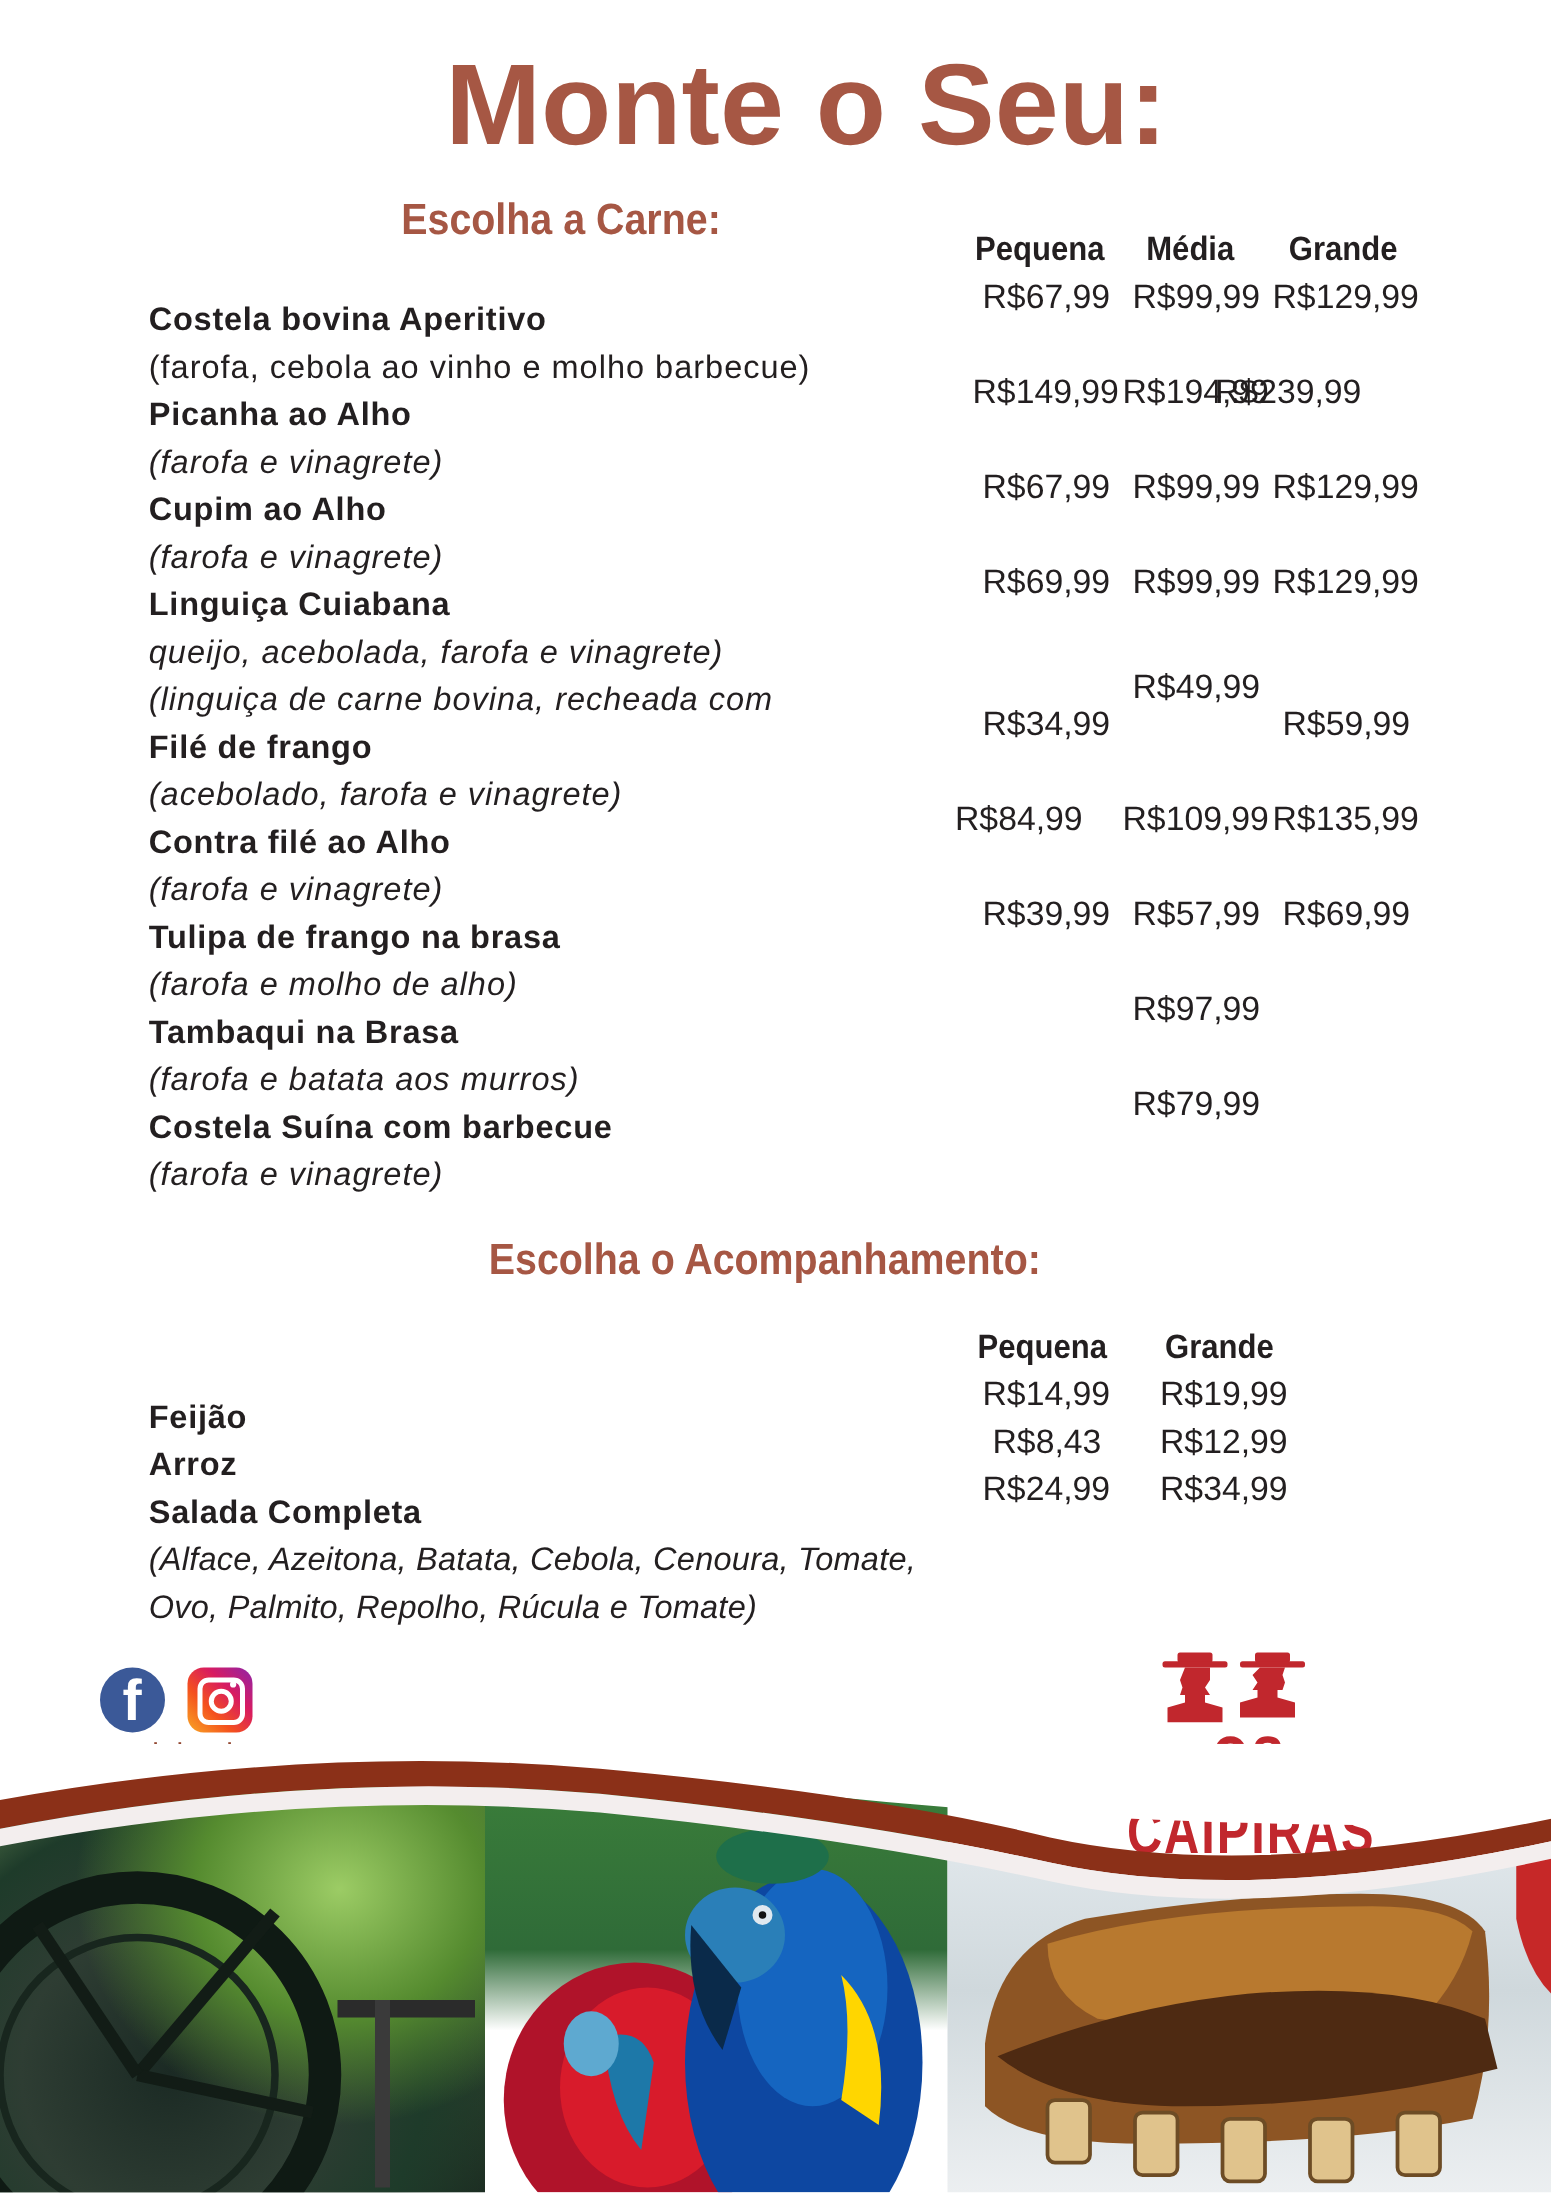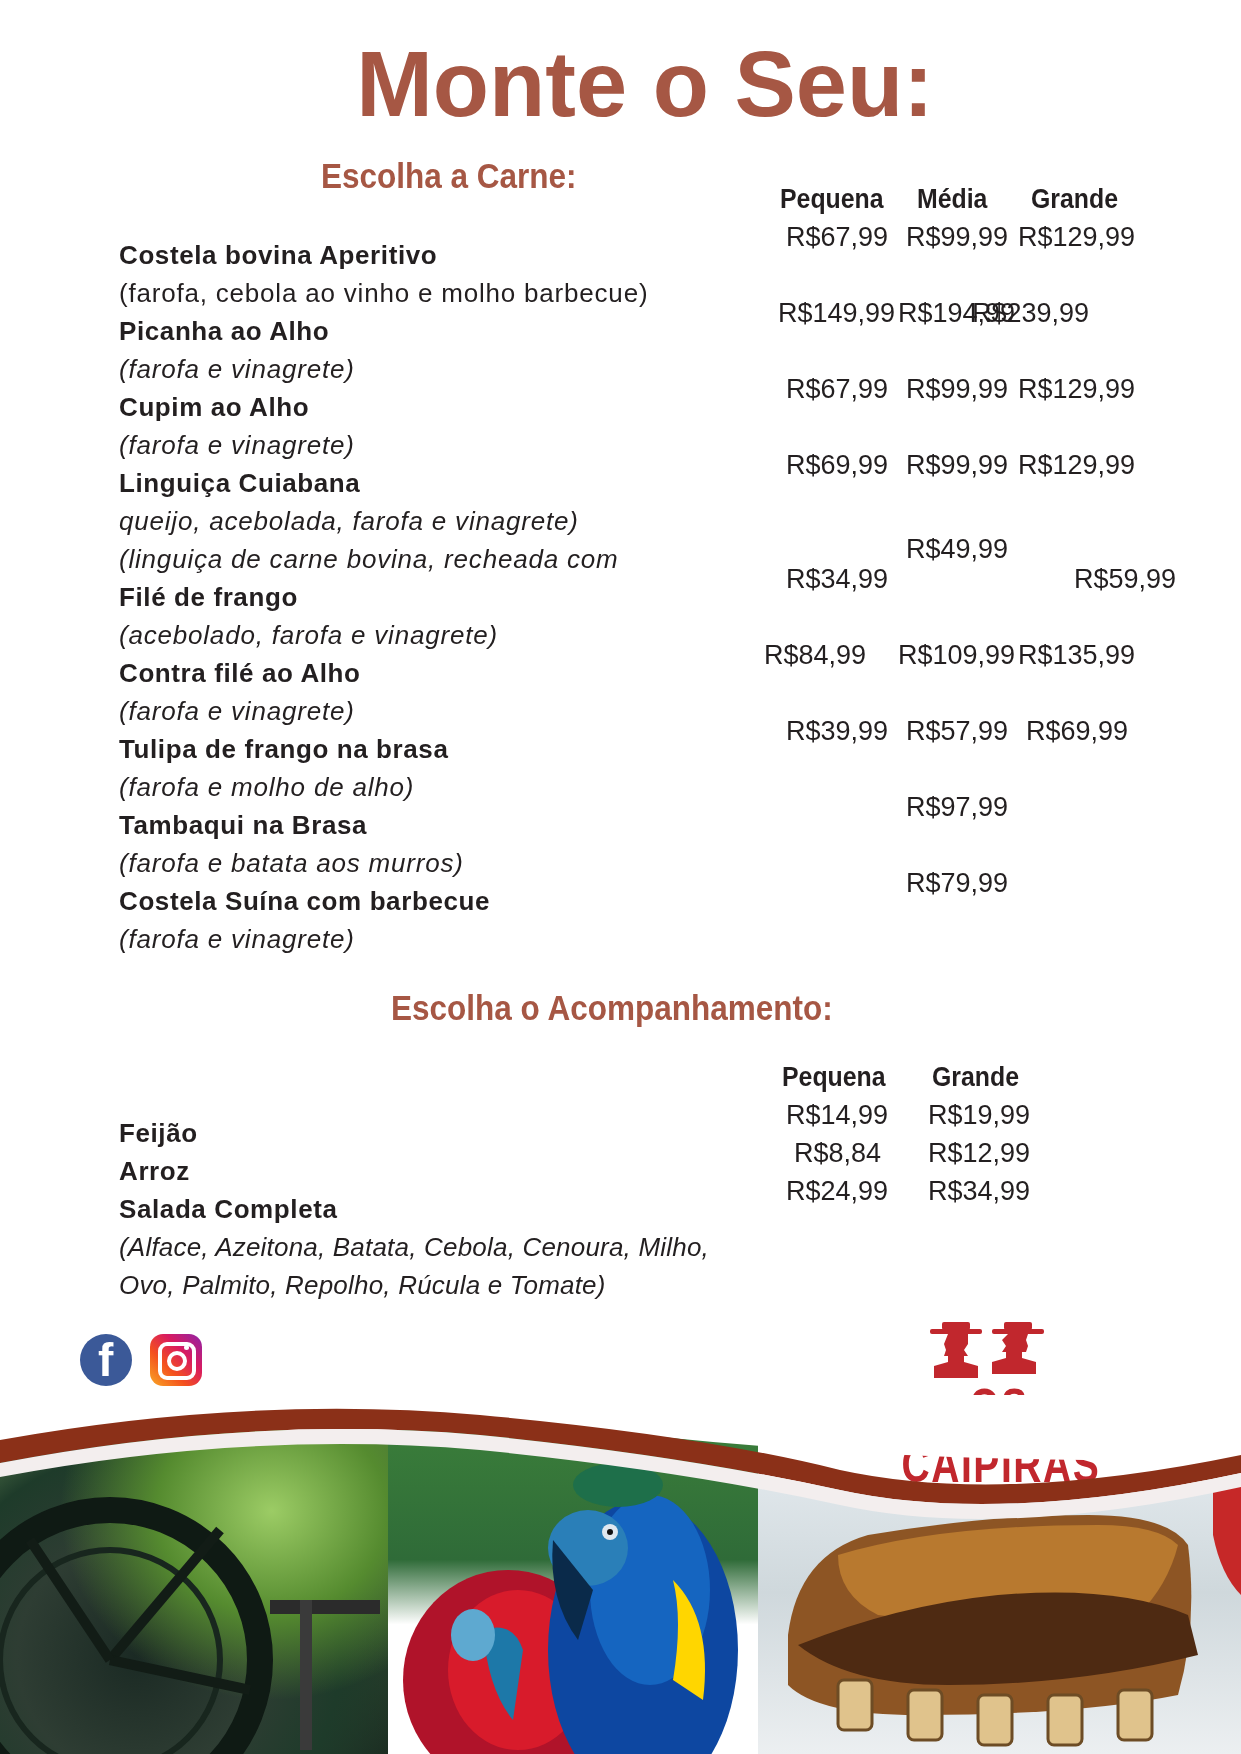--- a/index.html
+++ b/index.html
@@ -72,21 +72,21 @@
 <span class="price" style="left:786px; top:452px;">R$69,99</span>
 <span class="price" style="left:906px; top:452px;">R$99,99</span>
 <span class="price" style="left:1018px; top:452px;">R$129,99</span>
 
 <div class="row" style="top:560px;">
   <span class="item-name">Filé de frango</span>
   <span class="item-desc italic">(acebolado,  farofa e vinagrete)</span>
 </div>
 <span class="price" style="left:786px; top:566px;">R$34,99</span>
 <span class="price" style="left:906px; top:536px;">R$49,99</span>
-<span class="price" style="left:1026px; top:566px;margin-left:48px;">R$59,99</span>
+<span class="price" style="left:1026px; top:566px;">R$59,99</span>
 
 <div class="row" style="top:636px;">
   <span class="item-name">Contra filé ao Alho</span>
   <span class="item-desc italic">(farofa e vinagrete)</span>
 </div>
 <span class="price" style="left:764px; top:642px;">R$84,99</span>
 <span class="price" style="left:898px; top:642px;">R$109,99</span>
 <span class="price" style="left:1018px; top:642px;">R$135,99</span>
 
 <div class="row" style="top:712px;">
@@ -115,26 +115,26 @@
 
 <div class="row" style="top:1096px;">
   <span class="item-name">Feijão</span>
 </div>
 <span class="price" style="left:786px; top:1102px;">R$14,99</span>
 <span class="price" style="left:928px; top:1102px;">R$19,99</span>
 
 <div class="row" style="top:1134px;">
   <span class="item-name">Arroz</span>
 </div>
-<span class="price" style="left:794px; top:1140px;">R$8,84</span>
+<span class="price" style="left:794px; top:1140px;">R$8,43</span>
 <span class="price" style="left:928px; top:1140px;">R$12,99</span>
 
 <div class="row" style="top:1172px;">
   <span class="item-name">Salada Completa</span>
-  <span class="item-desc italic" style="letter-spacing:0.2px;">(Alface, Azeitona, Batata, Cebola, Cenoura, Milho,</span>
+  <span class="item-desc italic" style="letter-spacing:0.2px;">(Alface, Azeitona, Batata, Cebola, Cenoura, Tomate,</span>
   <span class="item-desc italic" style="letter-spacing:0.2px;">Ovo, Palmito, Repolho, Rúcula e Tomate)</span>
 </div>
 <span class="price" style="left:786px; top:1178px;">R$24,99</span>
 <span class="price" style="left:928px; top:1178px;">R$34,99</span>
 
 <div class="social">
   <div class="fb">
       <span>f</span>
     </div>
   <div class="ig">

